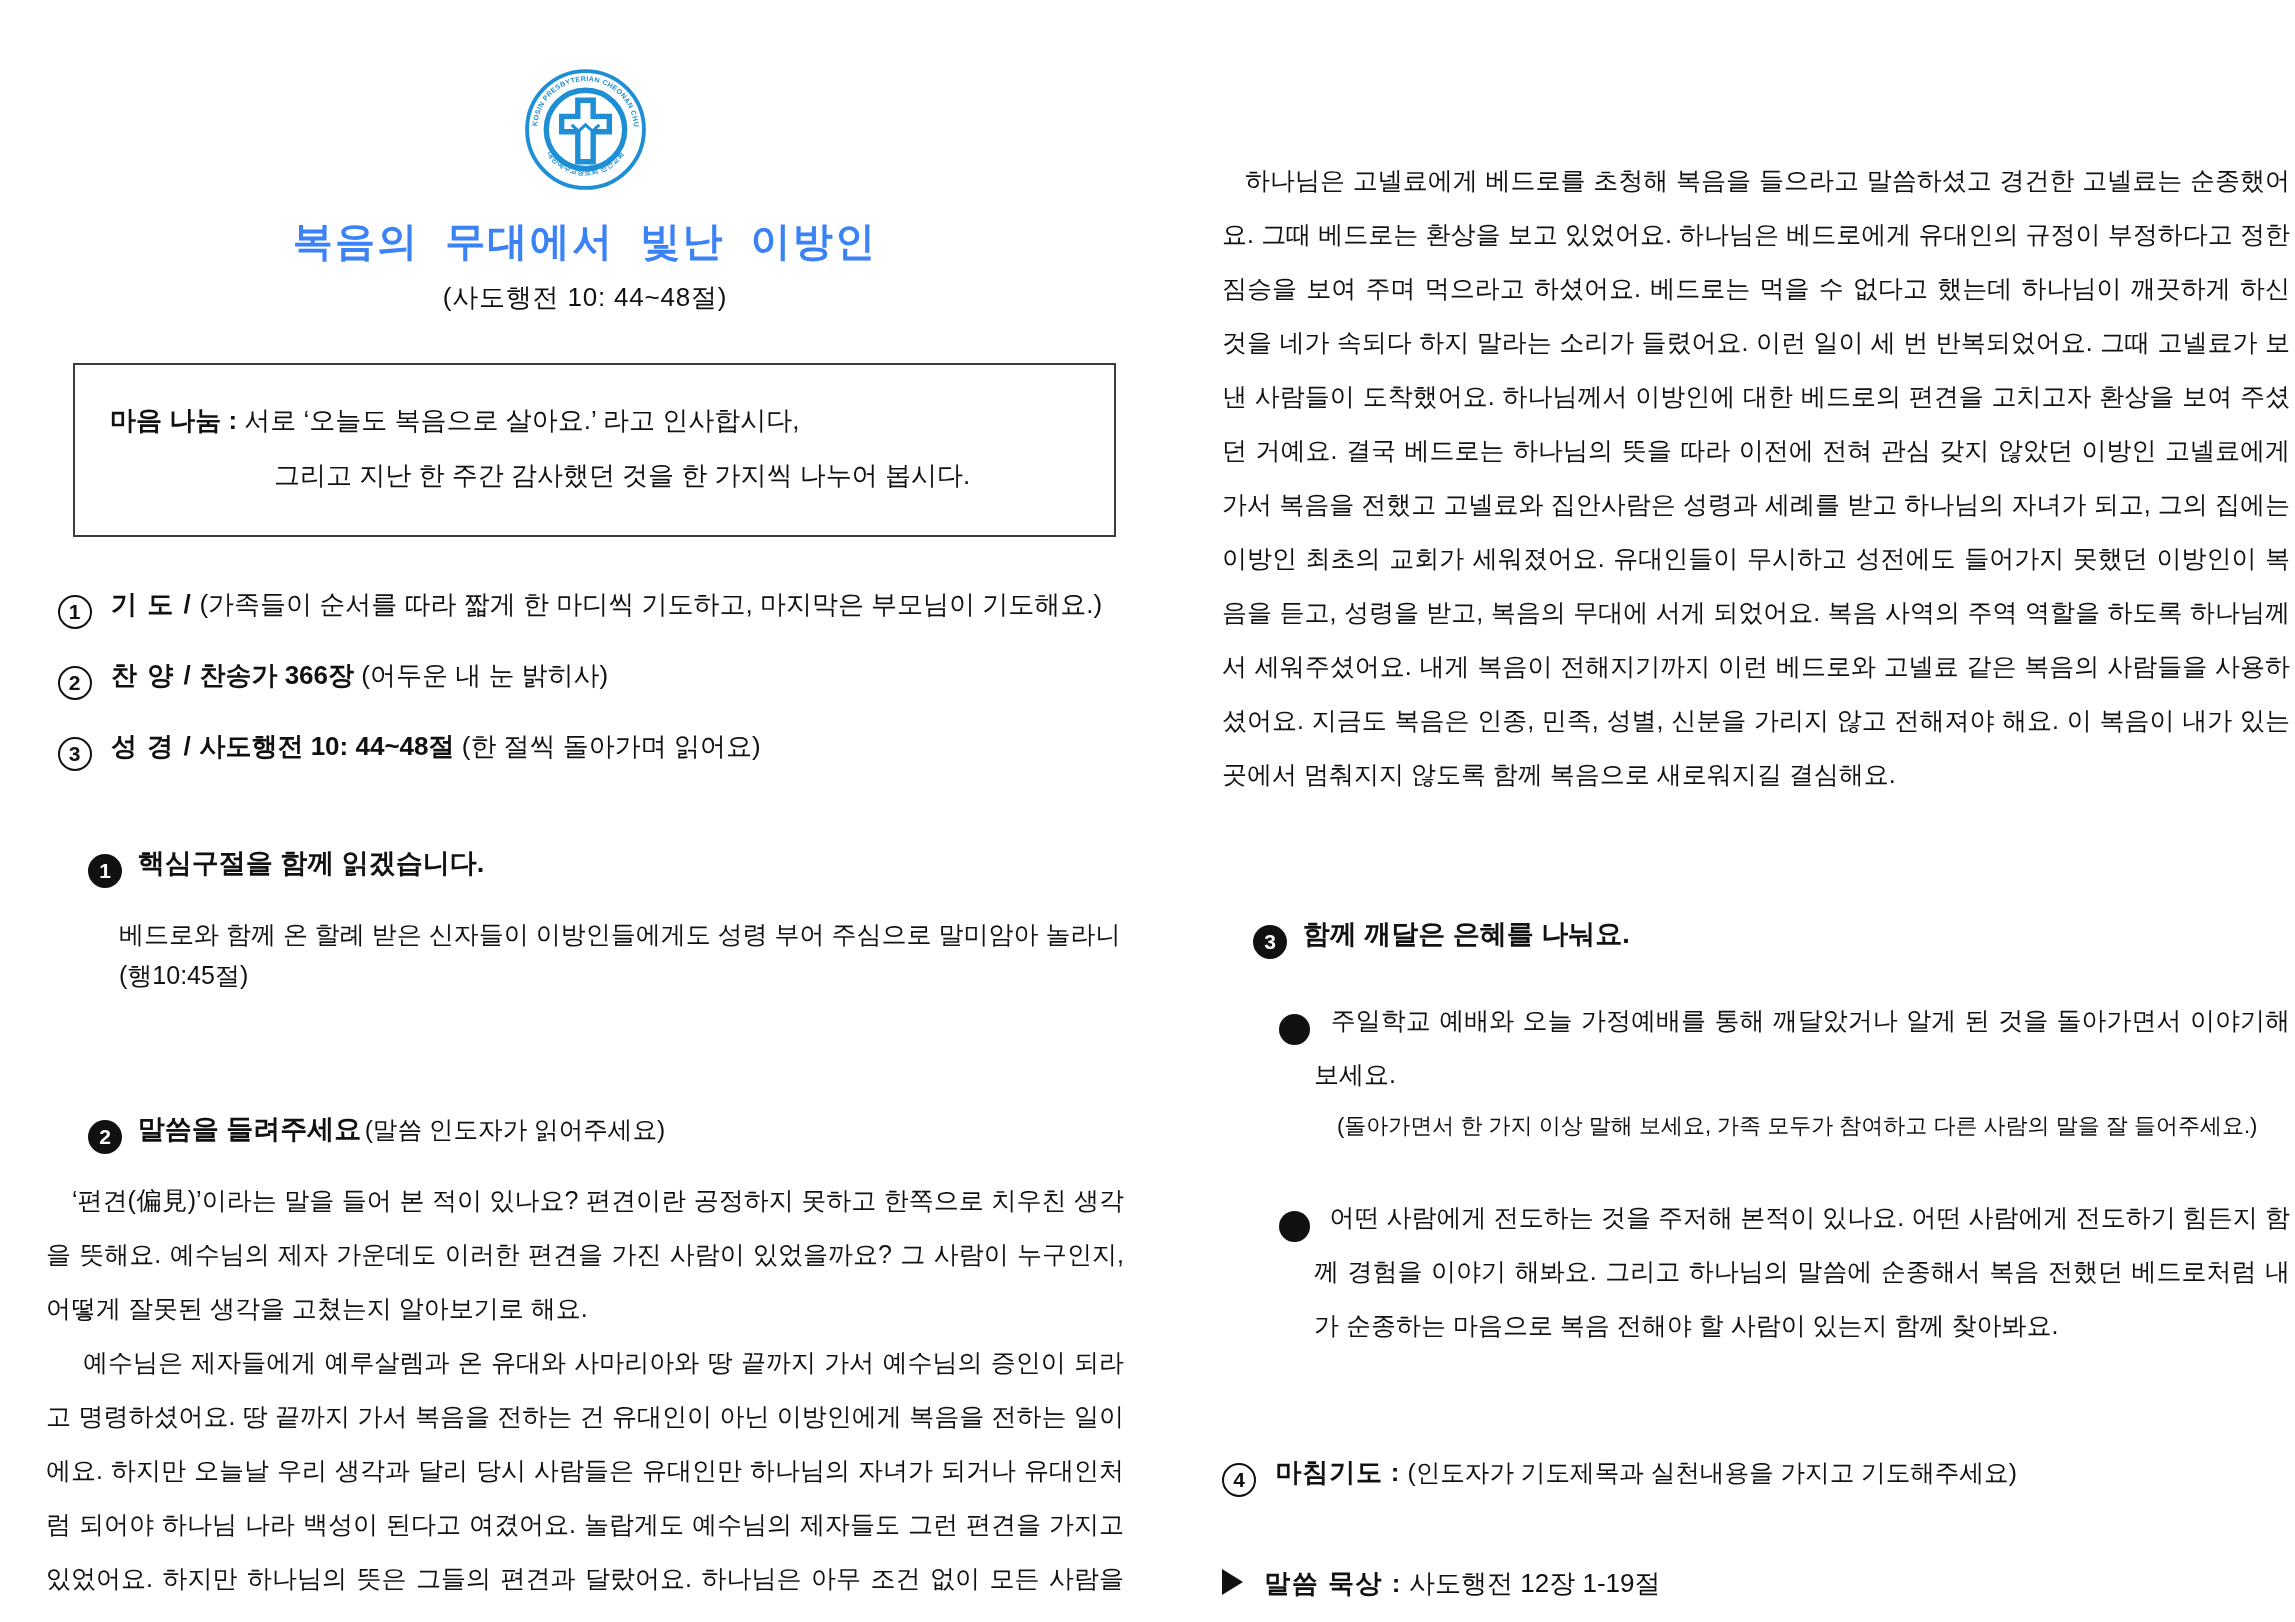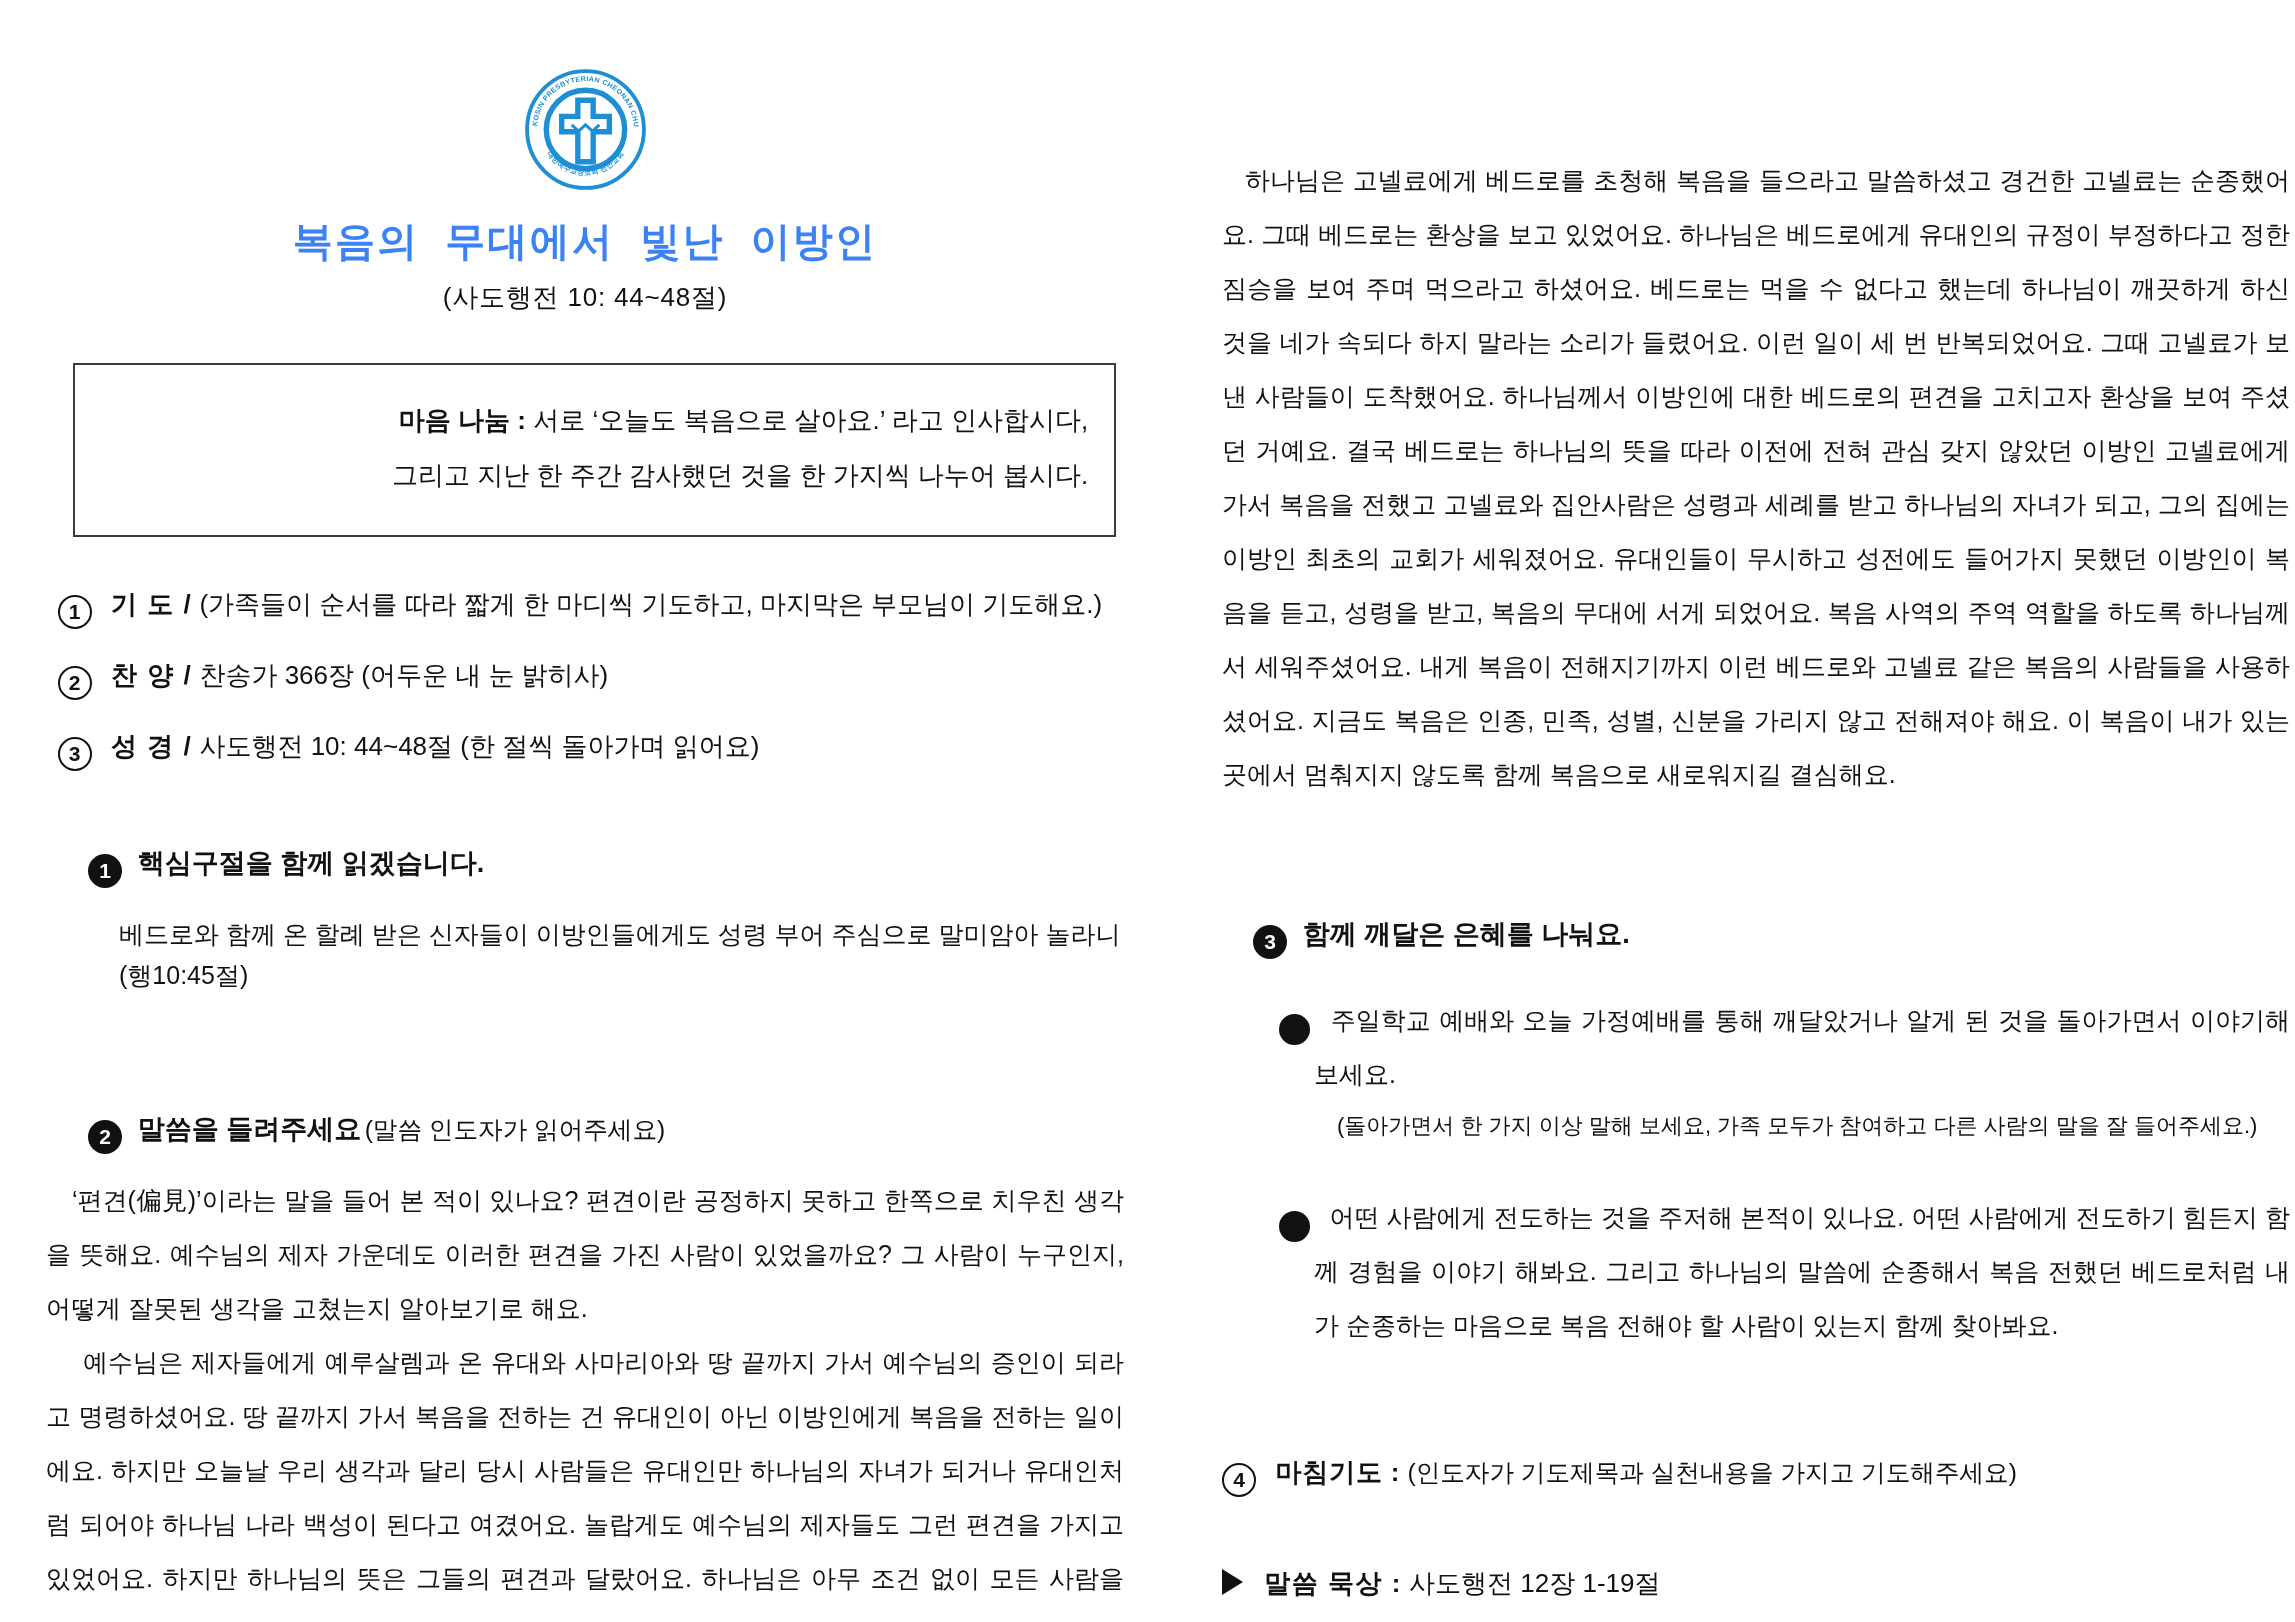--- a/index.html
+++ b/index.html
@@ -11,28 +11,28 @@
   .col-right { position:absolute; left:1222px; top:0; width:1068px; }
 
   .logo-row { margin-top:68px; display:flex; justify-content:center; }
   .logo-svg { width:123px; height:123px; }
 
   .title { margin-top:23px; text-align:center; color:#3b82f6; font-size:40px;
            font-weight:bold; letter-spacing:2.3px; word-spacing:12.3px; }
   .subtitle { margin-top:10.7px; text-align:center; font-size:26px; letter-spacing:0.8px; }
 
   .share-box { margin:48px 7.7px 0 27px; border:2.3px solid #3c3c3c;
-               padding:28px 26px 32px 22px; font-size:26px; line-height:55px;text-align:right; }
+               padding:28px 26px 32px 35px; font-size:26px; line-height:55px; }
   .share-label { font-weight:bold; }
   .share-line2 { padding-left:164px; }
 
   .worship { margin-top:44px; padding-left:11.5px; font-size:26px; }
   .worship-item { margin-bottom:23px; line-height:46px; }
   .worship-label { font-weight:bold; letter-spacing:1.5px; }
-  .worship-ref { font-weight:normal;margin-top:42px; }
+  .worship-ref { font-weight:bold;margin-top:42px; }
 
   .num-outline { display:inline-flex; width:34px; height:34px; border:2.3px solid #111;
                  border-radius:50%; align-items:center; justify-content:center;
                  font-size:21px; font-weight:bold; margin-right:12.3px; vertical-align:-6.1px; }
   .num-filled  { display:inline-flex; width:34px; height:34px; background:#111; color:#fff;
                  border-radius:50%; align-items:center; justify-content:center;
                  font-size:21px; font-weight:bold; margin-right:12.3px; vertical-align:-6.1px; }
   .num-filled.small { width:31px; height:31px; font-size:18.4px; }
 
   .section-head { font-size:27px; font-weight:bold; }

